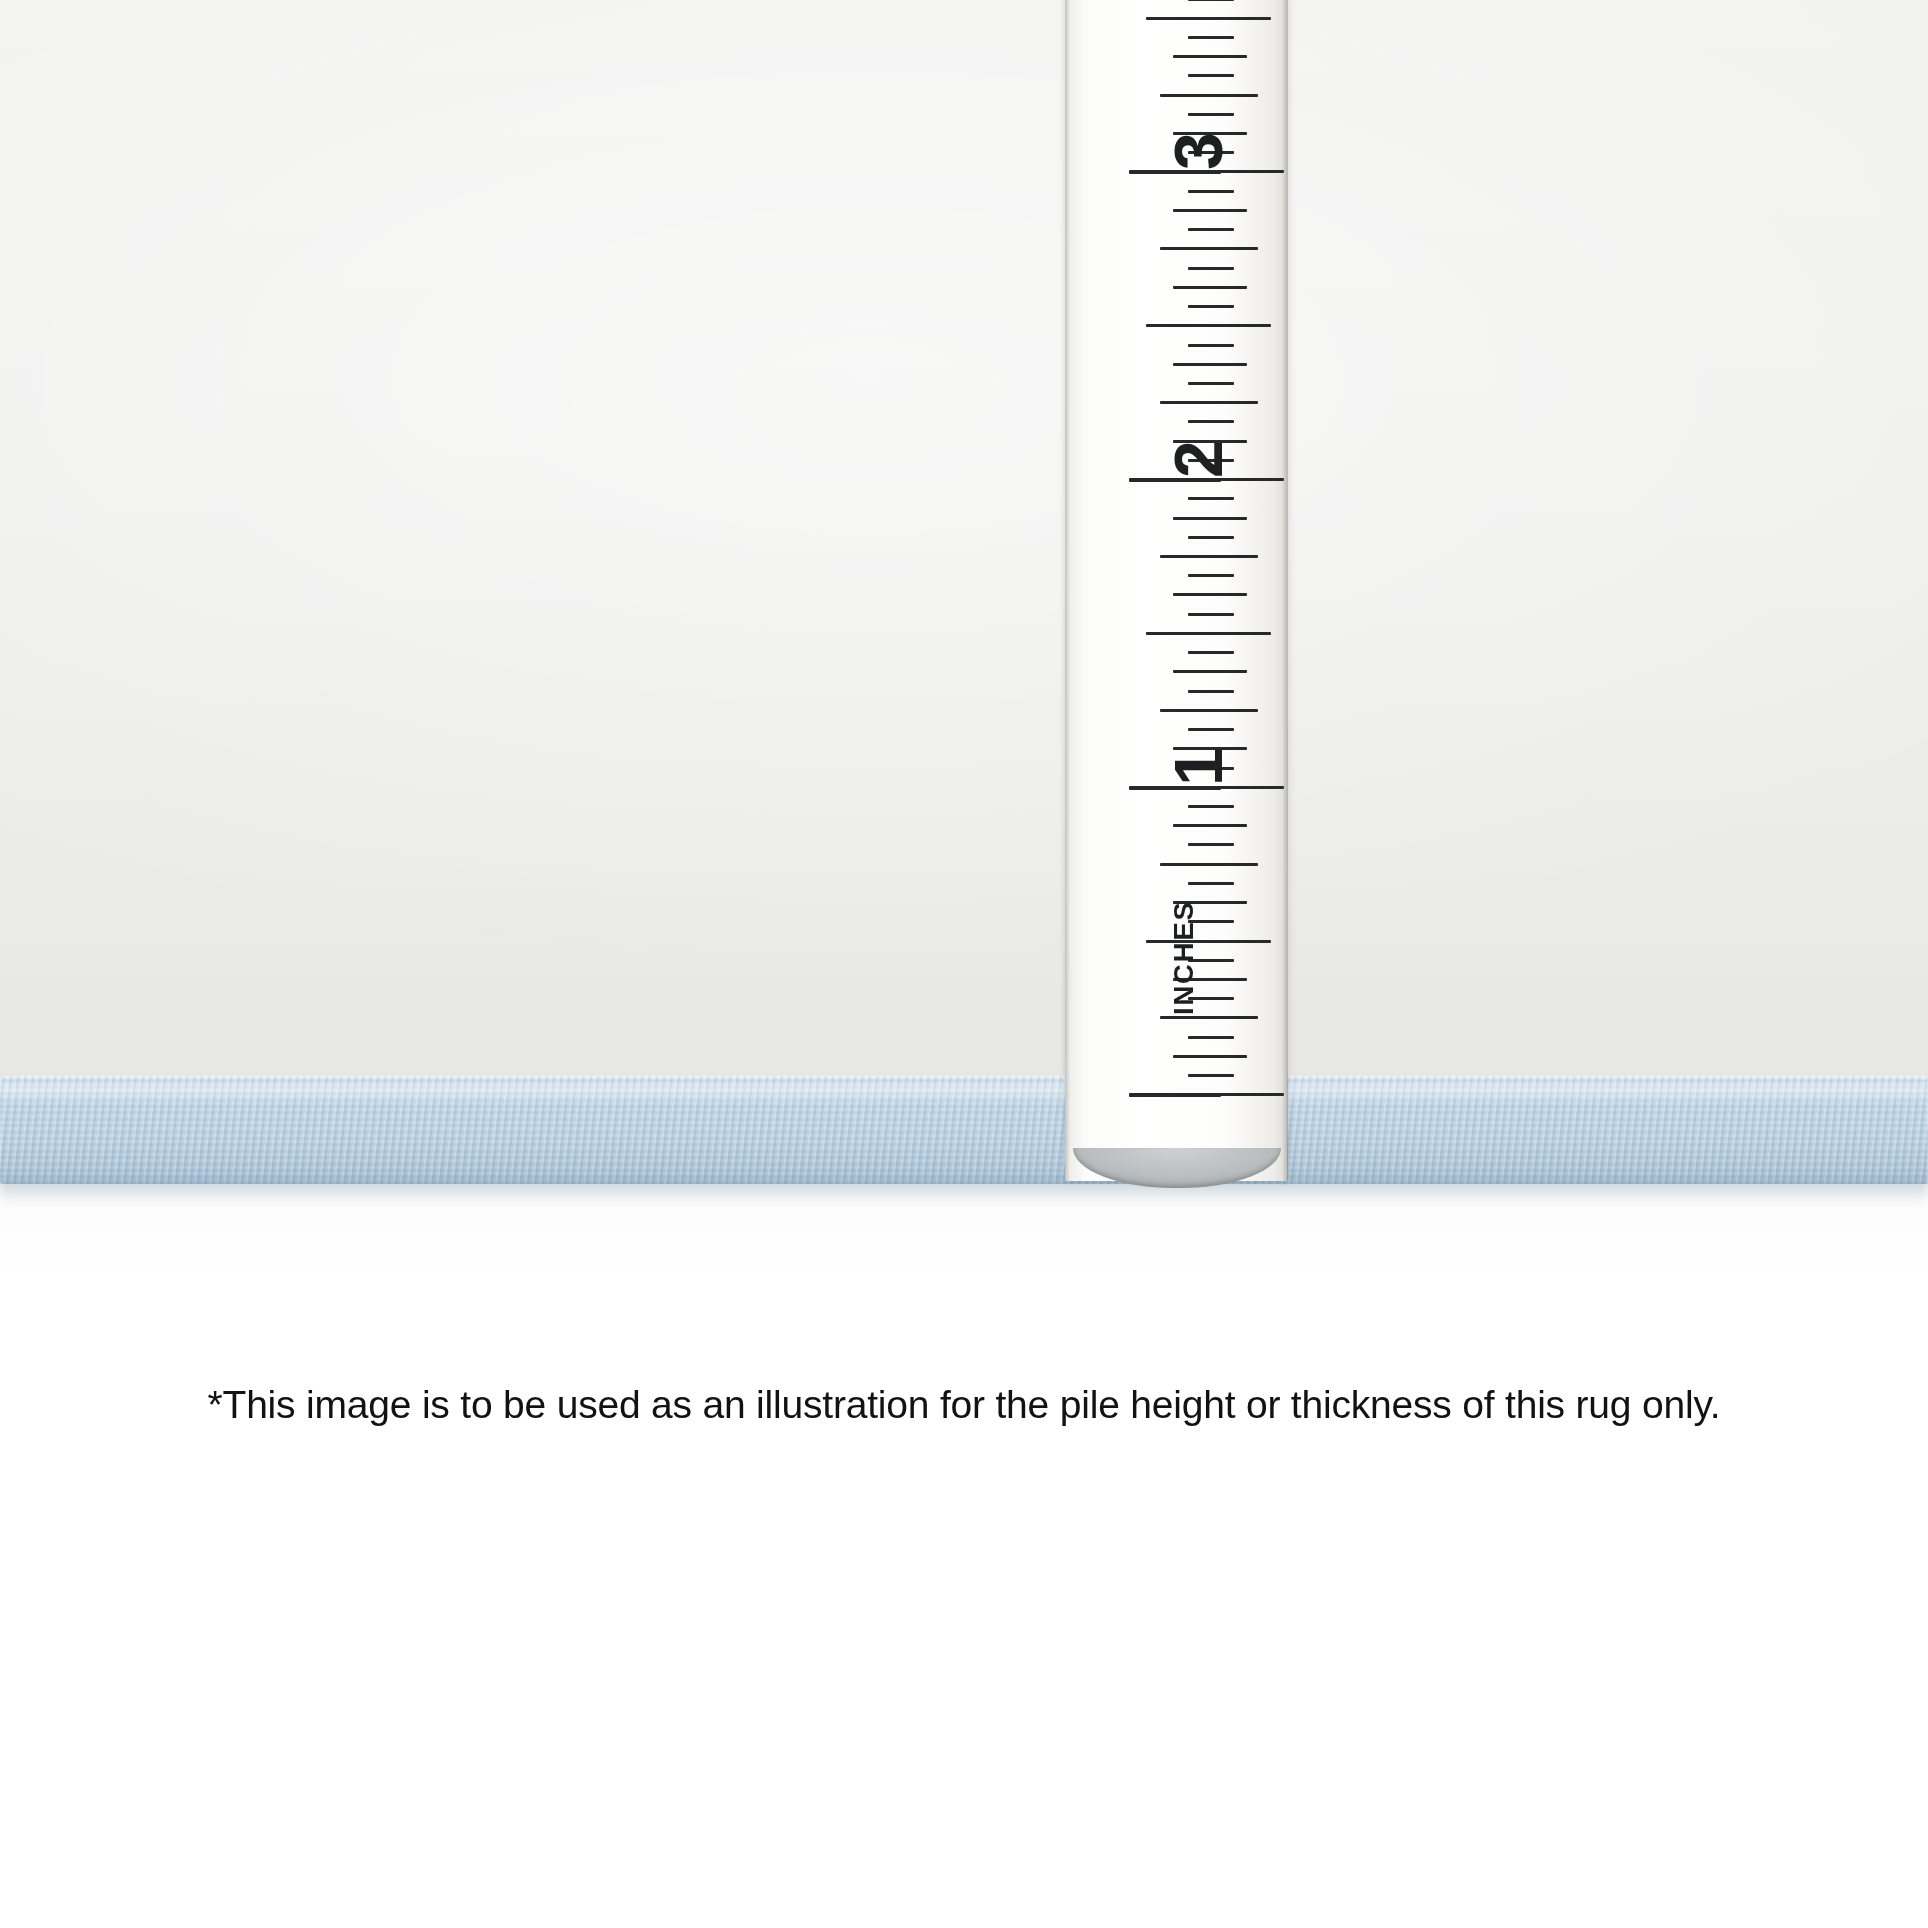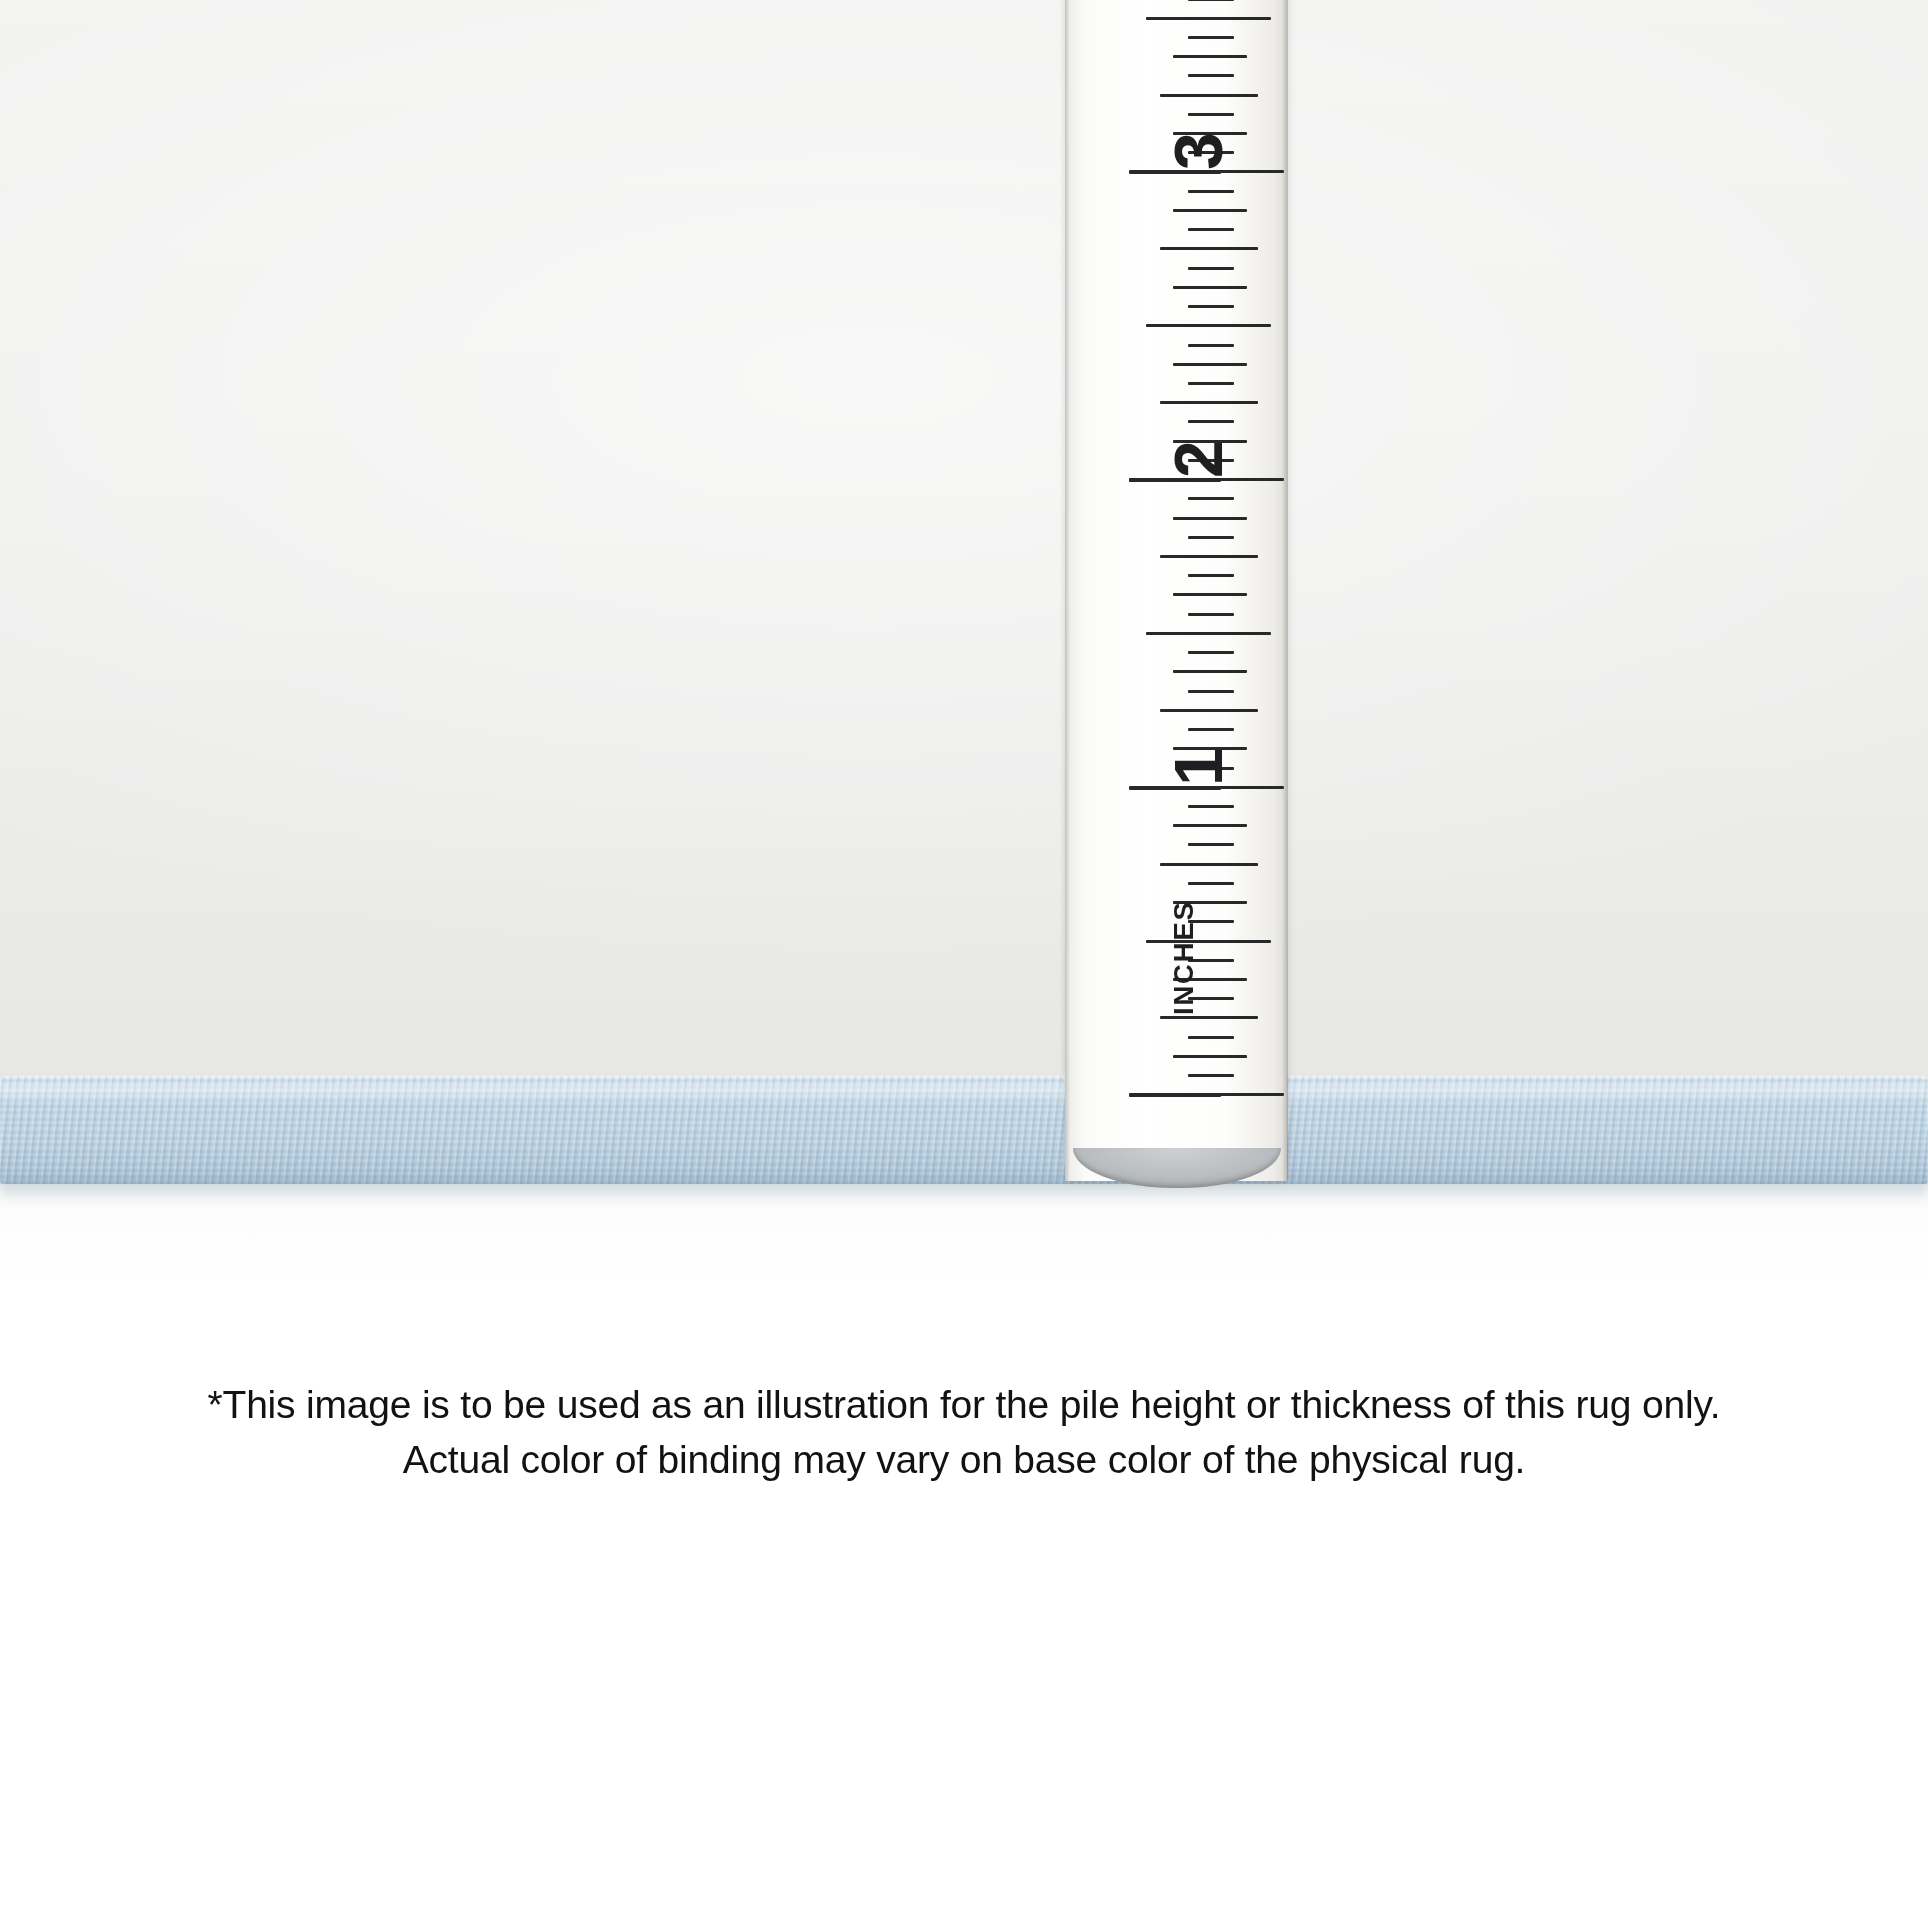--- a/index.html
+++ b/index.html
@@ -397,17 +397,16 @@
       <div class="ruler-inches-label">INCHES</div>
     </div>
     <div class="ruler-edge-left"></div>
     <div class="ruler-edge-right"></div>
     <div class="ruler-tip"></div>
 
   </div>
 
   <div class="caption">
     <span class="caption-line">*This image is to be used as an illustration for the pile height or thickness of this rug only.</span>
-    <span class="caption-line">Actual color of binding may vary on base color of the physical rug.</span>
   </div>
 
 </div>
 
 
 </body></html>

